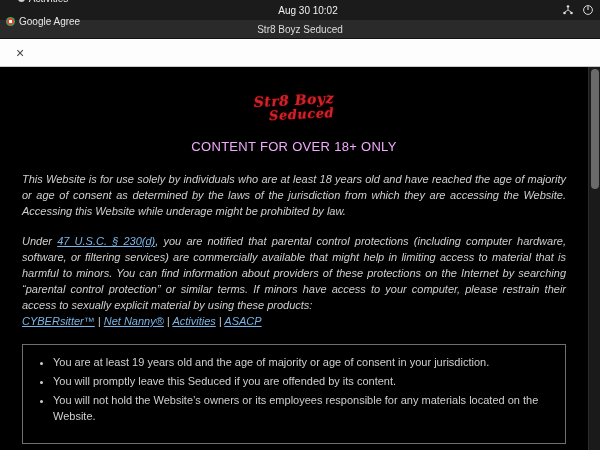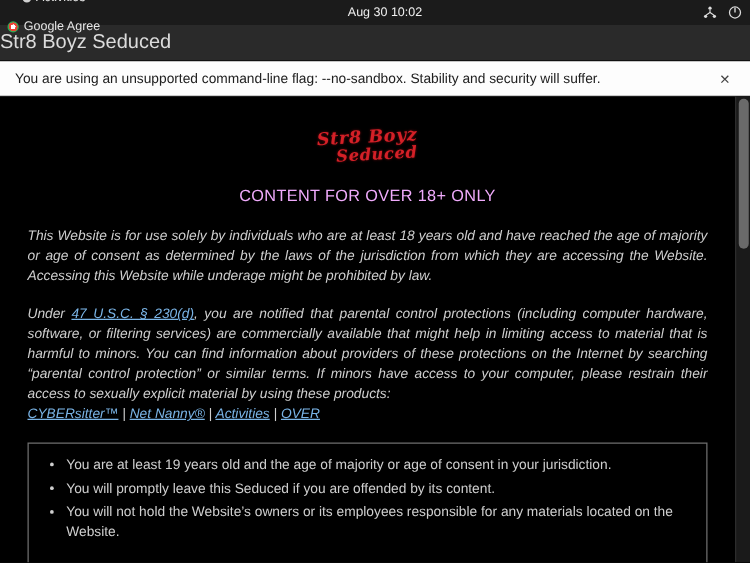--- a/index.html
+++ b/index.html
@@ -44,27 +44,27 @@
   .icon-svg { display: block; }
 
   
   .window {
     height: 430px;
     background: #202020;
     display: flex;
     flex-direction: column;
   }
   .titlebar {
-    height: 29px;
+    height: 19px;
     background: #2a2a2a;
     color: #dcdcdc;
-    font-size: 16px;
+    font-size: 10px;
     display: flex;
     align-items: center;
-    justify-content: flex-start;
+    justify-content: center;
     border-bottom: 1px solid #111;
   }
 
   
   .infobar {
     background: #fdfdfd;
     color: #202020;
     font-size: 11px;
     height: 28px;
     display: flex;
@@ -178,42 +178,41 @@
     </span>
   </div>
 </div>
 
 <div class="window">
   <div class="titlebar">
     <span>Str8 Boyz Seduced</span>
   </div>
 
   <div class="infobar">
-    <div class="infobar-text">You are using an unsupported command-line flag: --no-sandbox. Stability and security will suffer.</div>
     <div class="infobar-close">×</div>
   </div>
 
   <div class="viewport">
     <div class="page">
 
       <div class="logo-wrap">
         <span class="logo">
           <span>Str8 Boyz</span>
           <span class="l2">Seduced</span>
         </span>
       </div>
 
       <div class="headline">CONTENT FOR OVER 18+ ONLY</div>
 
       <p class="body">This Website is for use solely by individuals who are at least 18 years old and have reached the age of majority or age of consent as determined by the laws of the jurisdiction from which they are accessing the Website. Accessing this Website while underage might be prohibited by law.</p>
 
       <p class="body">
         <span>Under </span><a href="#">47 U.S.C. § 230(d)</a><span>, you are notified that parental control protections (including computer hardware, software, or filtering services) are commercially available that might help in limiting access to material that is harmful to minors. You can find information about providers of these protections on the Internet by searching “parental control protection” or similar terms. If minors have access to your computer, please restrain their access to sexually explicit material by using these products:</span>
         <br>
-        <a href="#">CYBERsitter™</a><span> | </span><a href="#">Net Nanny®</a><span> | </span><a href="#">Activities</a><span> | </span><a href="#">OVER</a>
+        <a href="#">CYBERsitter™</a><span> | </span><a href="#">Net Nanny®</a><span> | </span><a href="#">Activities</a><span> | </span><a href="#">ASACP</a>
       </p>
 
       <div class="box">
         <ul>
           <li>You are at least 19 years old and the age of majority or age of consent in your jurisdiction.</li>
           <li>You will promptly leave this Seduced if you are offended by its content.</li>
           <li>You will not hold the Website’s owners or its employees responsible for any materials located on the Website.</li>
 
         </ul>
 

